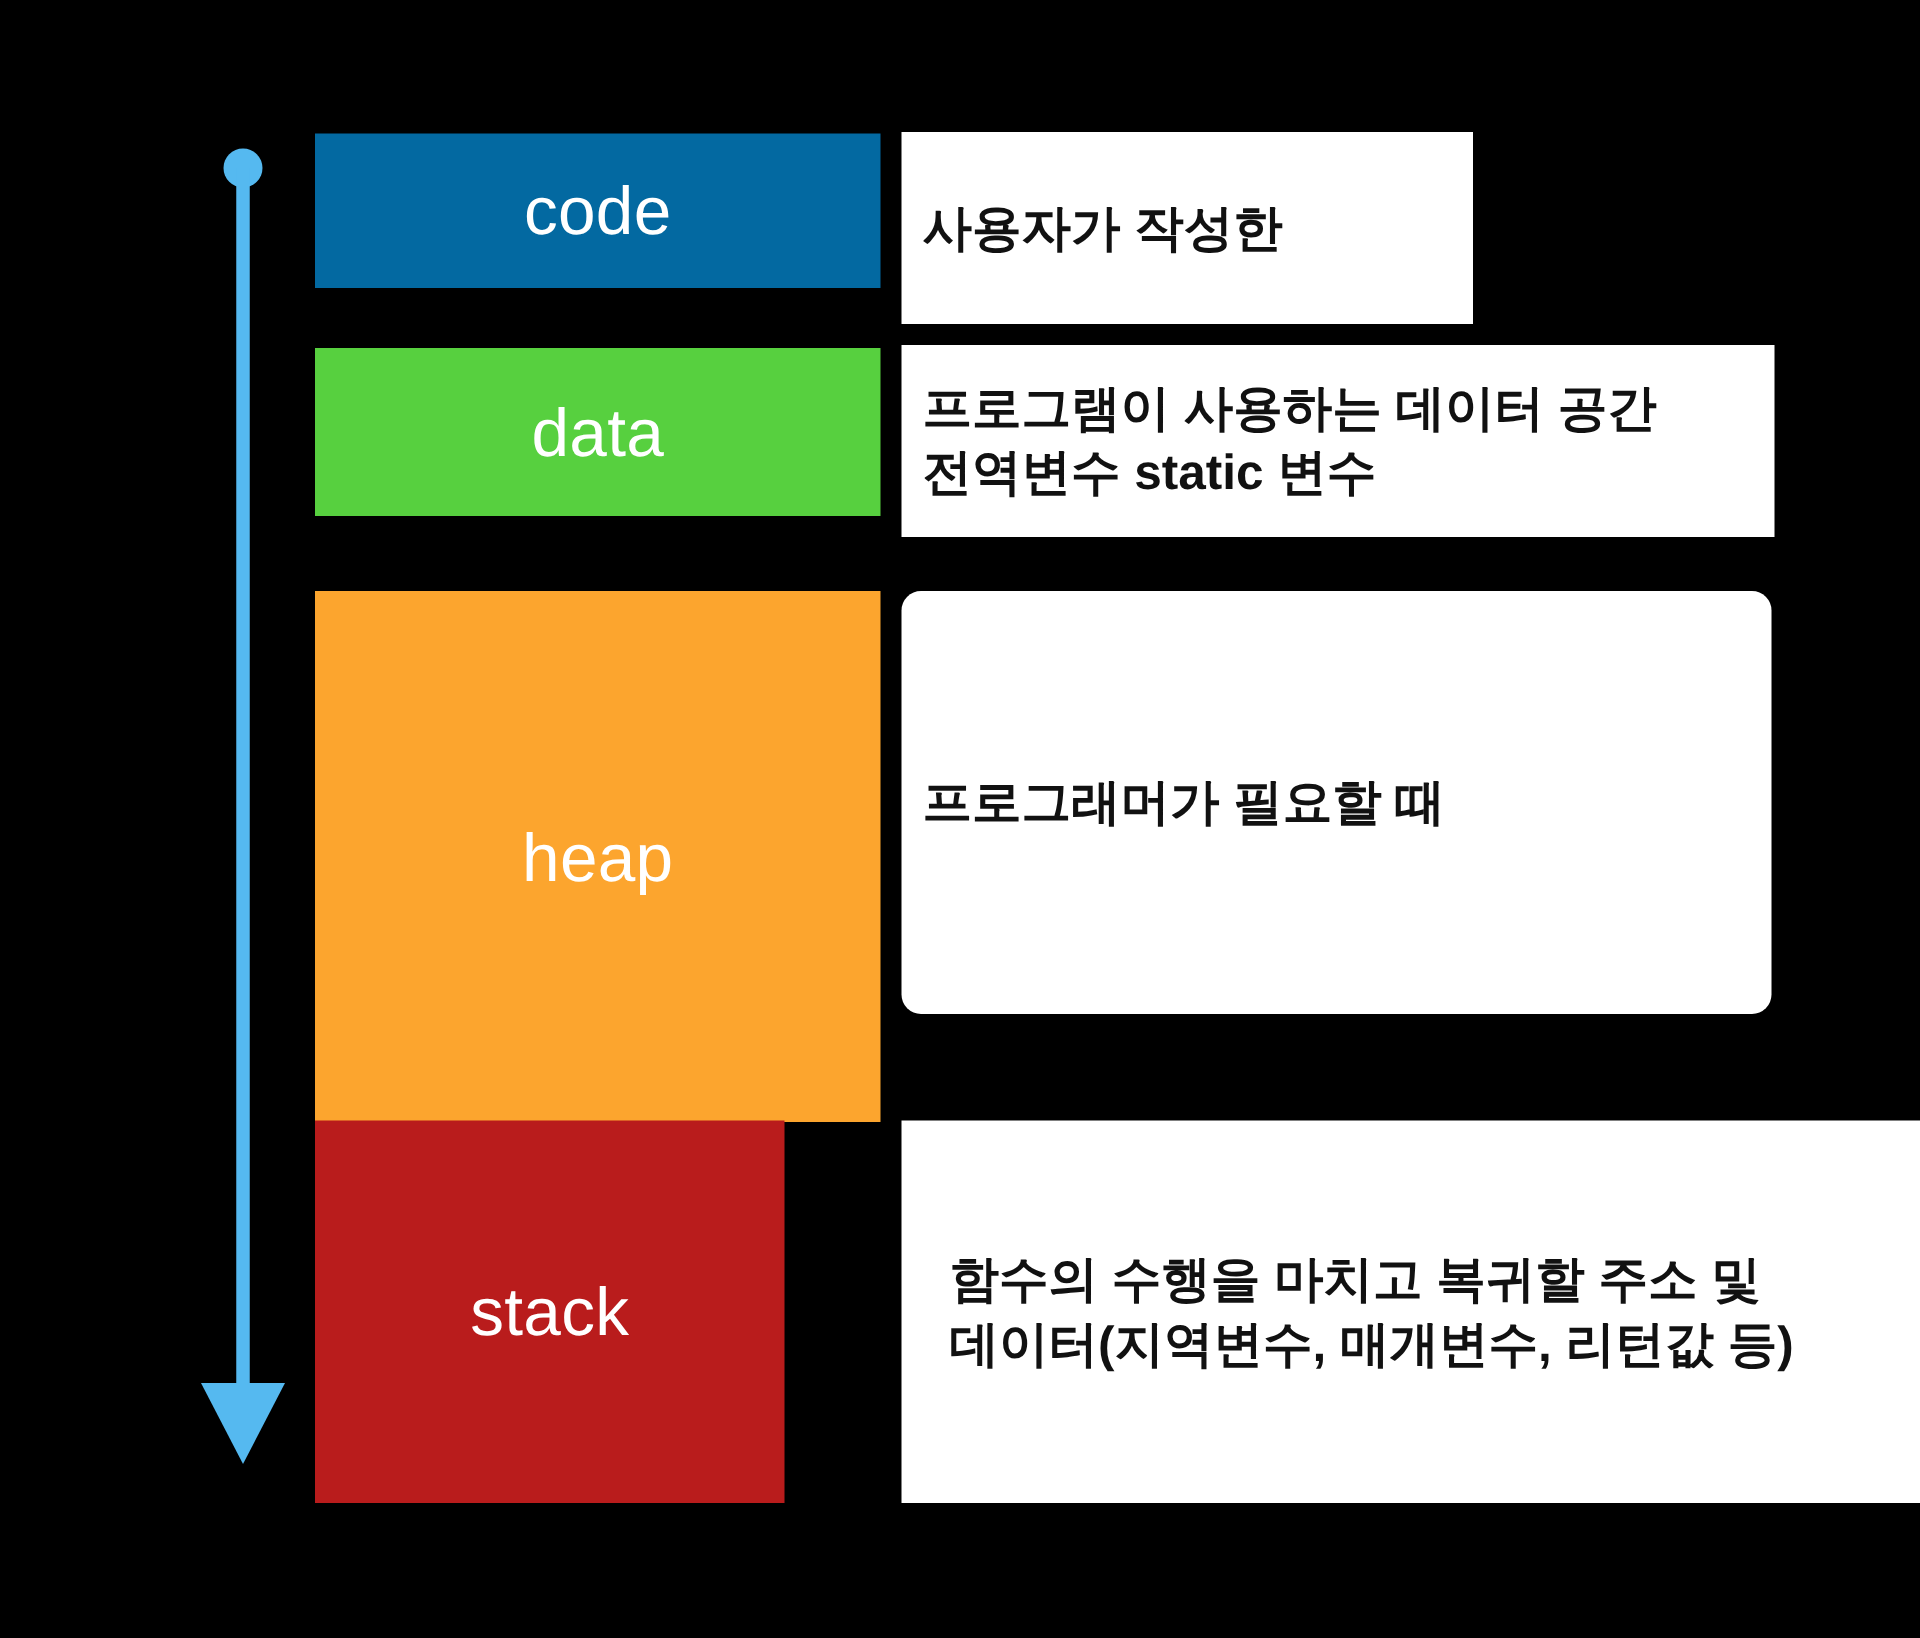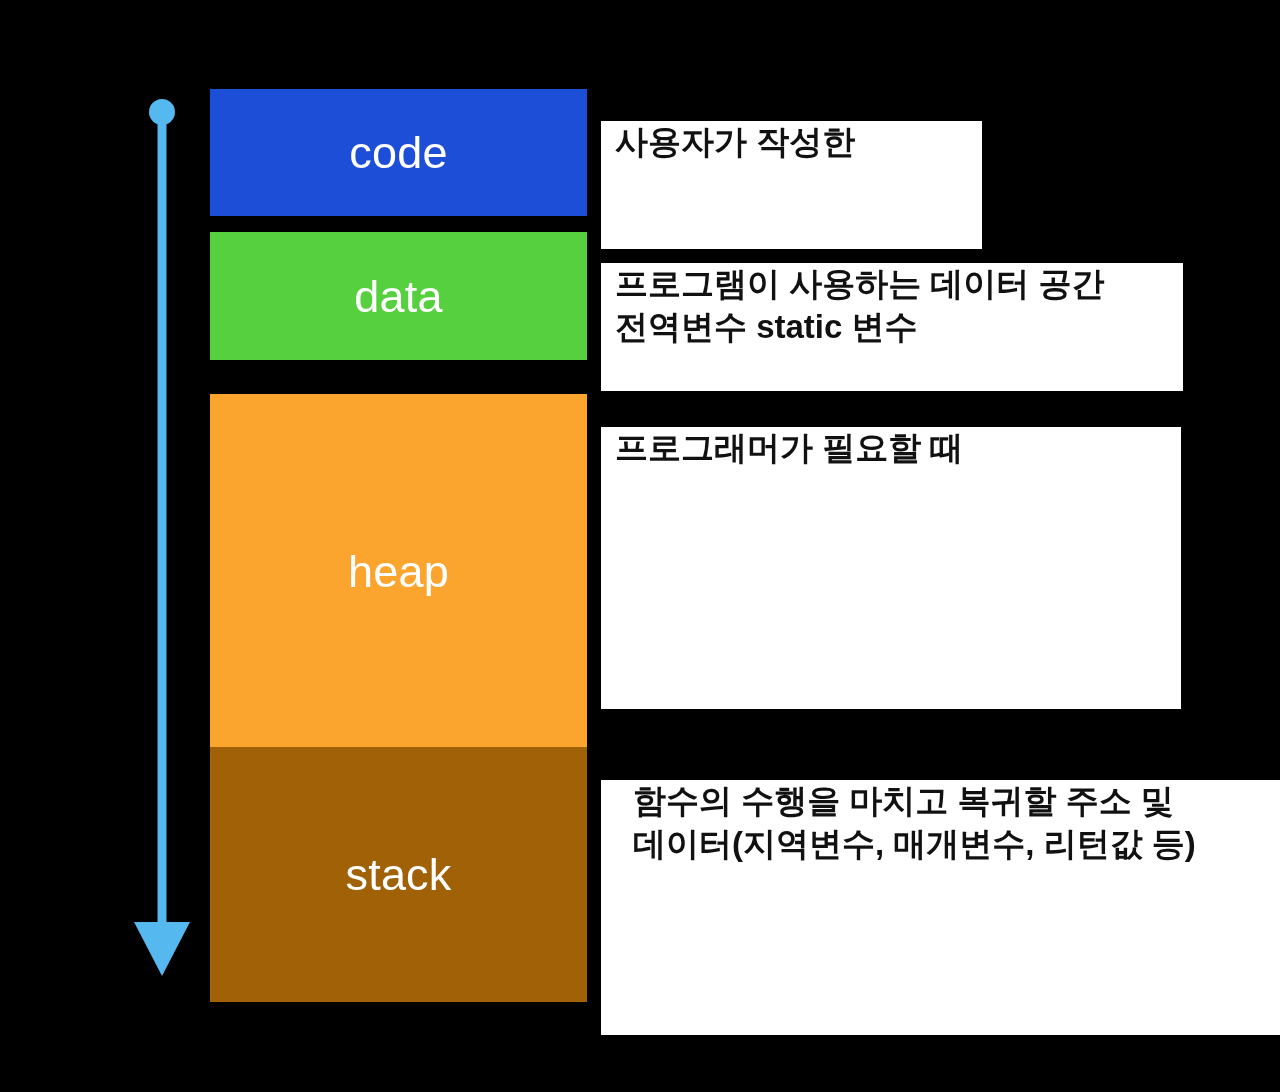--- a/index.html
+++ b/index.html
@@ -37,23 +37,22 @@
     line-height: 1;
   }
 
   
   .desc {
     position: absolute;
     background: #ffffff;
     box-sizing: border-box;
     display: flex;
     flex-direction: column;
-    justify-content: flex-start;
+    justify-content: center;
     padding-left: 14px;
-    margin-top: 33px;
   }
   .desc-line {
     color: #111111;
     font-size: 33px;
     font-weight: 600;
     line-height: 1.30;
     white-space: nowrap;
   }
   .desc-line .em {
     font-weight: 800;
@@ -63,45 +62,45 @@
 <body>
 
 <div id="canvas">
 
   <svg class="arrow-group" width="1280" height="1092" viewBox="0 0 1280 1092" xmlns="http://www.w3.org/2000/svg">
     <circle cx="162" cy="112" r="13" fill="#55b9f0"></circle>
     <line x1="162" y1="112" x2="162" y2="930" stroke="#55b9f0" stroke-width="9"></line>
     <polygon points="134,922 190,922 162,976" fill="#55b9f0"></polygon>
   </svg>
 
-  <div class="seg" style="left:210px; top:89px; width:377px; height:127px; background:#1d4ed8;">
+  <div class="seg" style="left:210px; top:89px; width:377px; height:103px; background:#0369a1;">
     <span class="seg-label">code</span>
   </div>
   <div class="desc" style="left:601px; top:88px; width:381px; height:128px;">
     <div class="desc-line">사용자가 작성한</div>
   </div>
 
-  <div class="seg" style="left:210px; top:232px; width:377px; height:128px; background:#57d03f;">
+  <div class="seg" style="left:210px; top:232px; width:377px; height:112px; background:#57d03f;">
     <span class="seg-label">data</span>
   </div>
   <div class="desc" style="left:601px; top:230px; width:582px; height:128px;">
     <div class="desc-line">프로그램이 사용하는 데이터 공간</div>
     <div class="desc-line">
       <span>전역변수 </span><span class="em">static</span><span> 변수</span>
     </div>
   </div>
 
   <div class="seg" style="left:210px; top:394px; width:377px; height:354px; background:#fca52e;">
     <span class="seg-label">heap</span>
   </div>
-  <div class="desc" style="left:601px; top:394px; width:580px; height:282px;">
+  <div class="desc" style="left:601px; top:394px; width:580px; height:282px;border-radius:13px;">
     <div class="desc-line">프로그래머가 필요할 때</div>
   </div>
 
-  <div class="seg" style="left:210px; top:747px; width:377px; height:255px; background:#a16207;">
+  <div class="seg" style="left:210px; top:747px; width:313px; height:255px; background:#b91c1c;">
     <span class="seg-label">stack</span>
   </div>
   <div class="desc" style="left:601px; top:747px; width:679px; height:255px;padding-left:32px;">
     <div class="desc-line">함수의 수행을 마치고 복귀할 주소 및</div>
     <div class="desc-line">데이터(지역변수, 매개변수, 리턴값 등)</div>
   </div>
 
 </div>
 
 </body></html>

